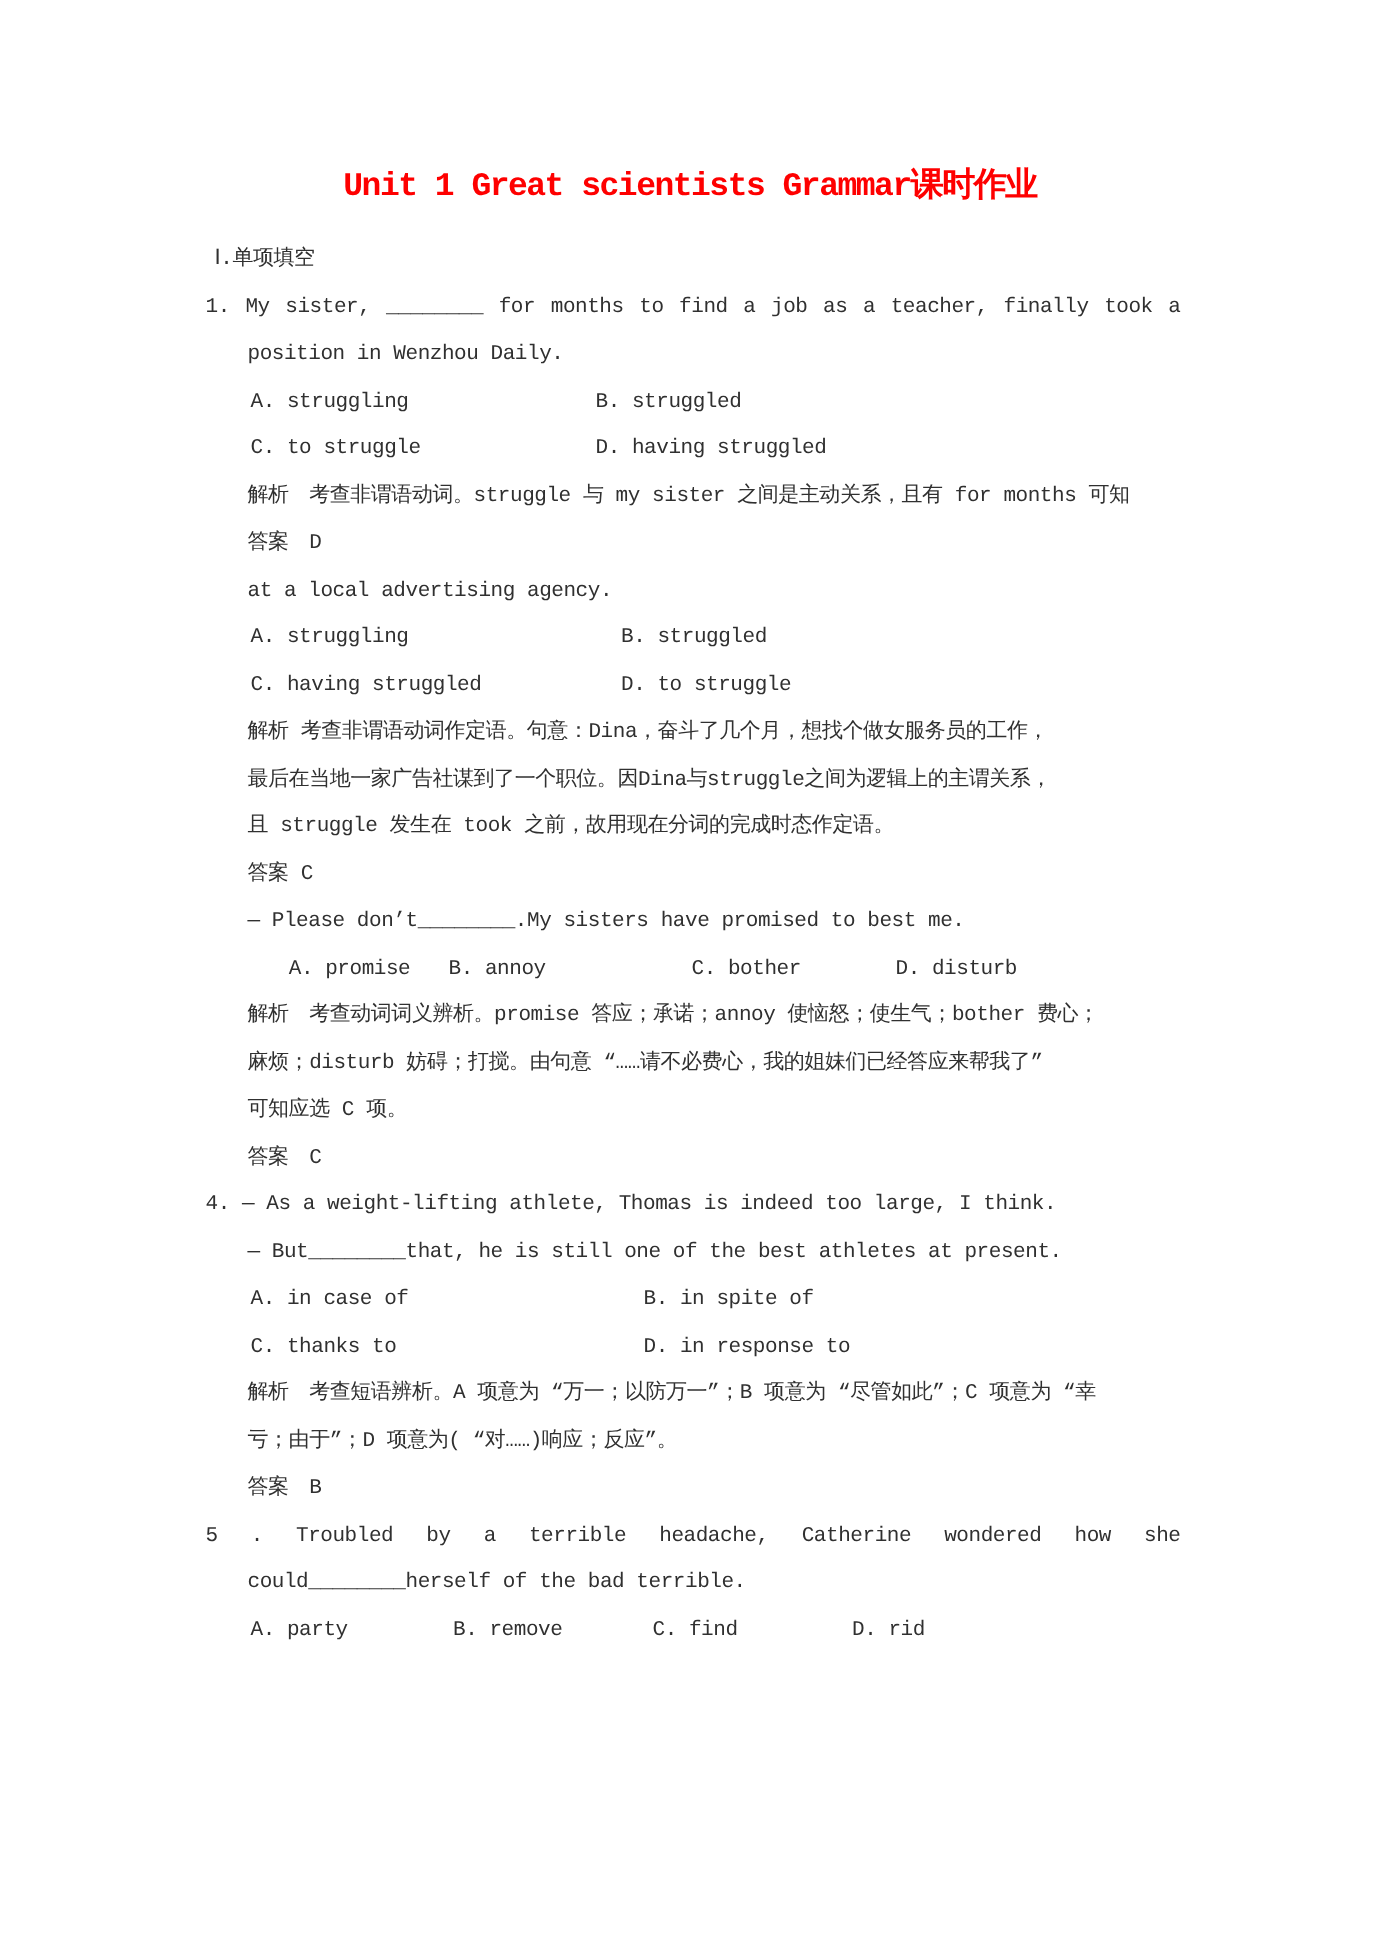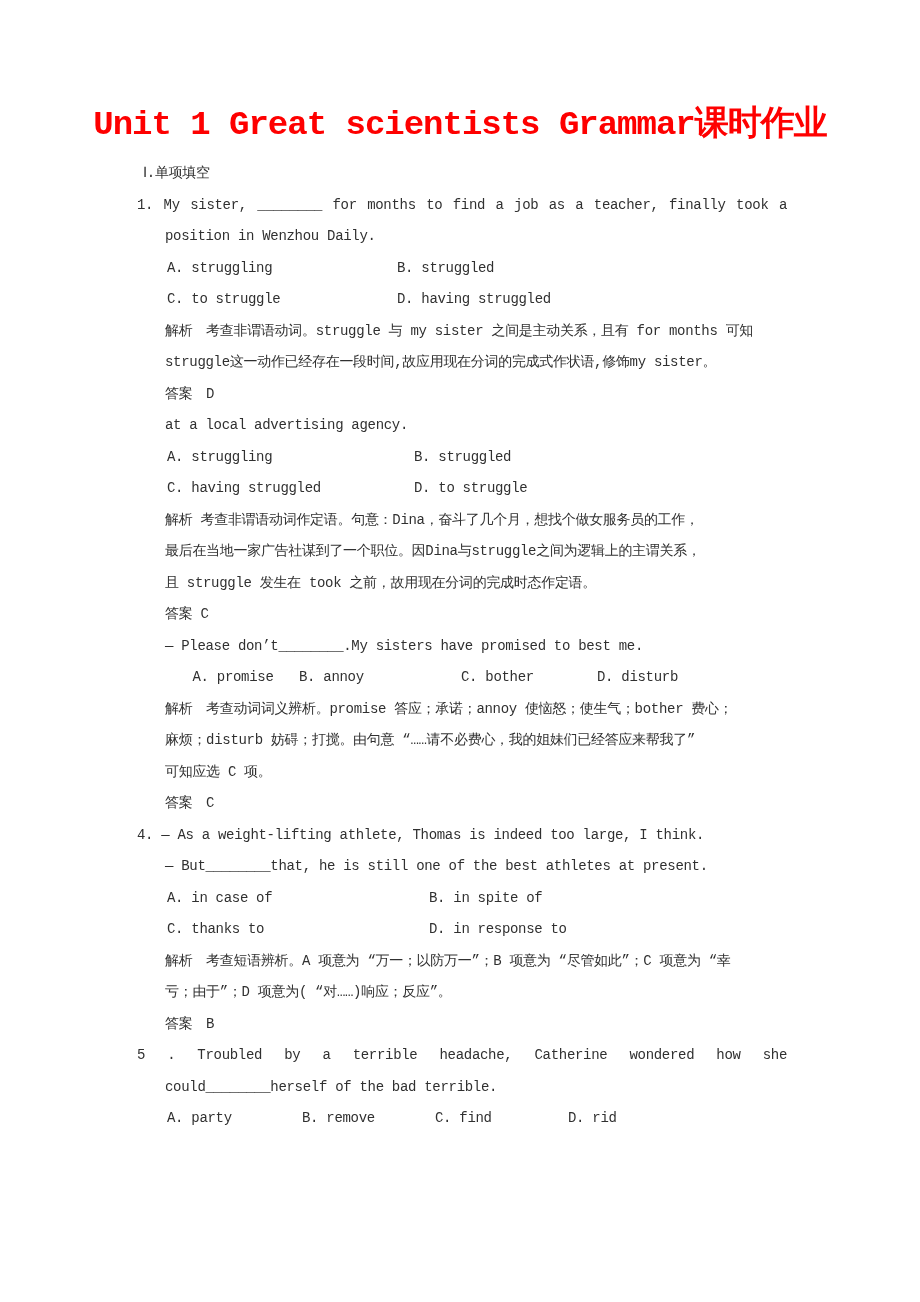--- a/index.html
+++ b/index.html
@@ -13,21 +13,21 @@
     overflow: hidden;
     font-family: "Liberation Mono", "DejaVu Sans Mono", monospace;
     font-size: 14px;
     letter-spacing: -0.3px;
     color: #303030;
     position: relative;
   }
   .title {
     margin: 106px 0 0 0;
     text-align: center;
-    font-size: 34px;
+    font-size: 22px;
     line-height: 38px;
     font-weight: bold;
     color: #fe0000;
     letter-spacing: -1px;
     font-family: "Liberation Mono", "DejaVu Sans Mono", monospace;
   }
   .content {
     margin: 14px 0 0 137px;
     width: 650px;
   }
@@ -67,21 +67,20 @@
 
     <div class="line just">1. My sister, ________ for months to find a job as a teacher, finally took a</div>
     <div class="line indent">position in Wenzhou Daily.</div>
     <div class="line opts">
       <span class="opt w230">A. struggling</span><span class="opt">B. struggled</span>
     </div>
     <div class="line opts">
       <span class="opt w230">C. to struggle</span><span class="opt">D. having struggled</span>
     </div>
     <div class="line indent">解析　考查非谓语动词。struggle 与 my sister 之间是主动关系，且有 for months 可知</div>
-    <div class="line indent">struggle这一动作已经存在一段时间,故应用现在分词的完成式作状语,修饰my sister。</div>
     <div class="line indent">答案　D</div>
 
     <div class="line indent">at a local advertising agency.</div>
     <div class="line opts">
       <span class="opt w247">A. struggling</span><span class="opt">B. struggled</span>
     </div>
     <div class="line opts">
       <span class="opt w247">C. having struggled</span><span class="opt">D. to struggle</span>
     </div>
     <div class="line indent">解析 考查非谓语动词作定语。句意：Dina，奋斗了几个月，想找个做女服务员的工作，</div>

